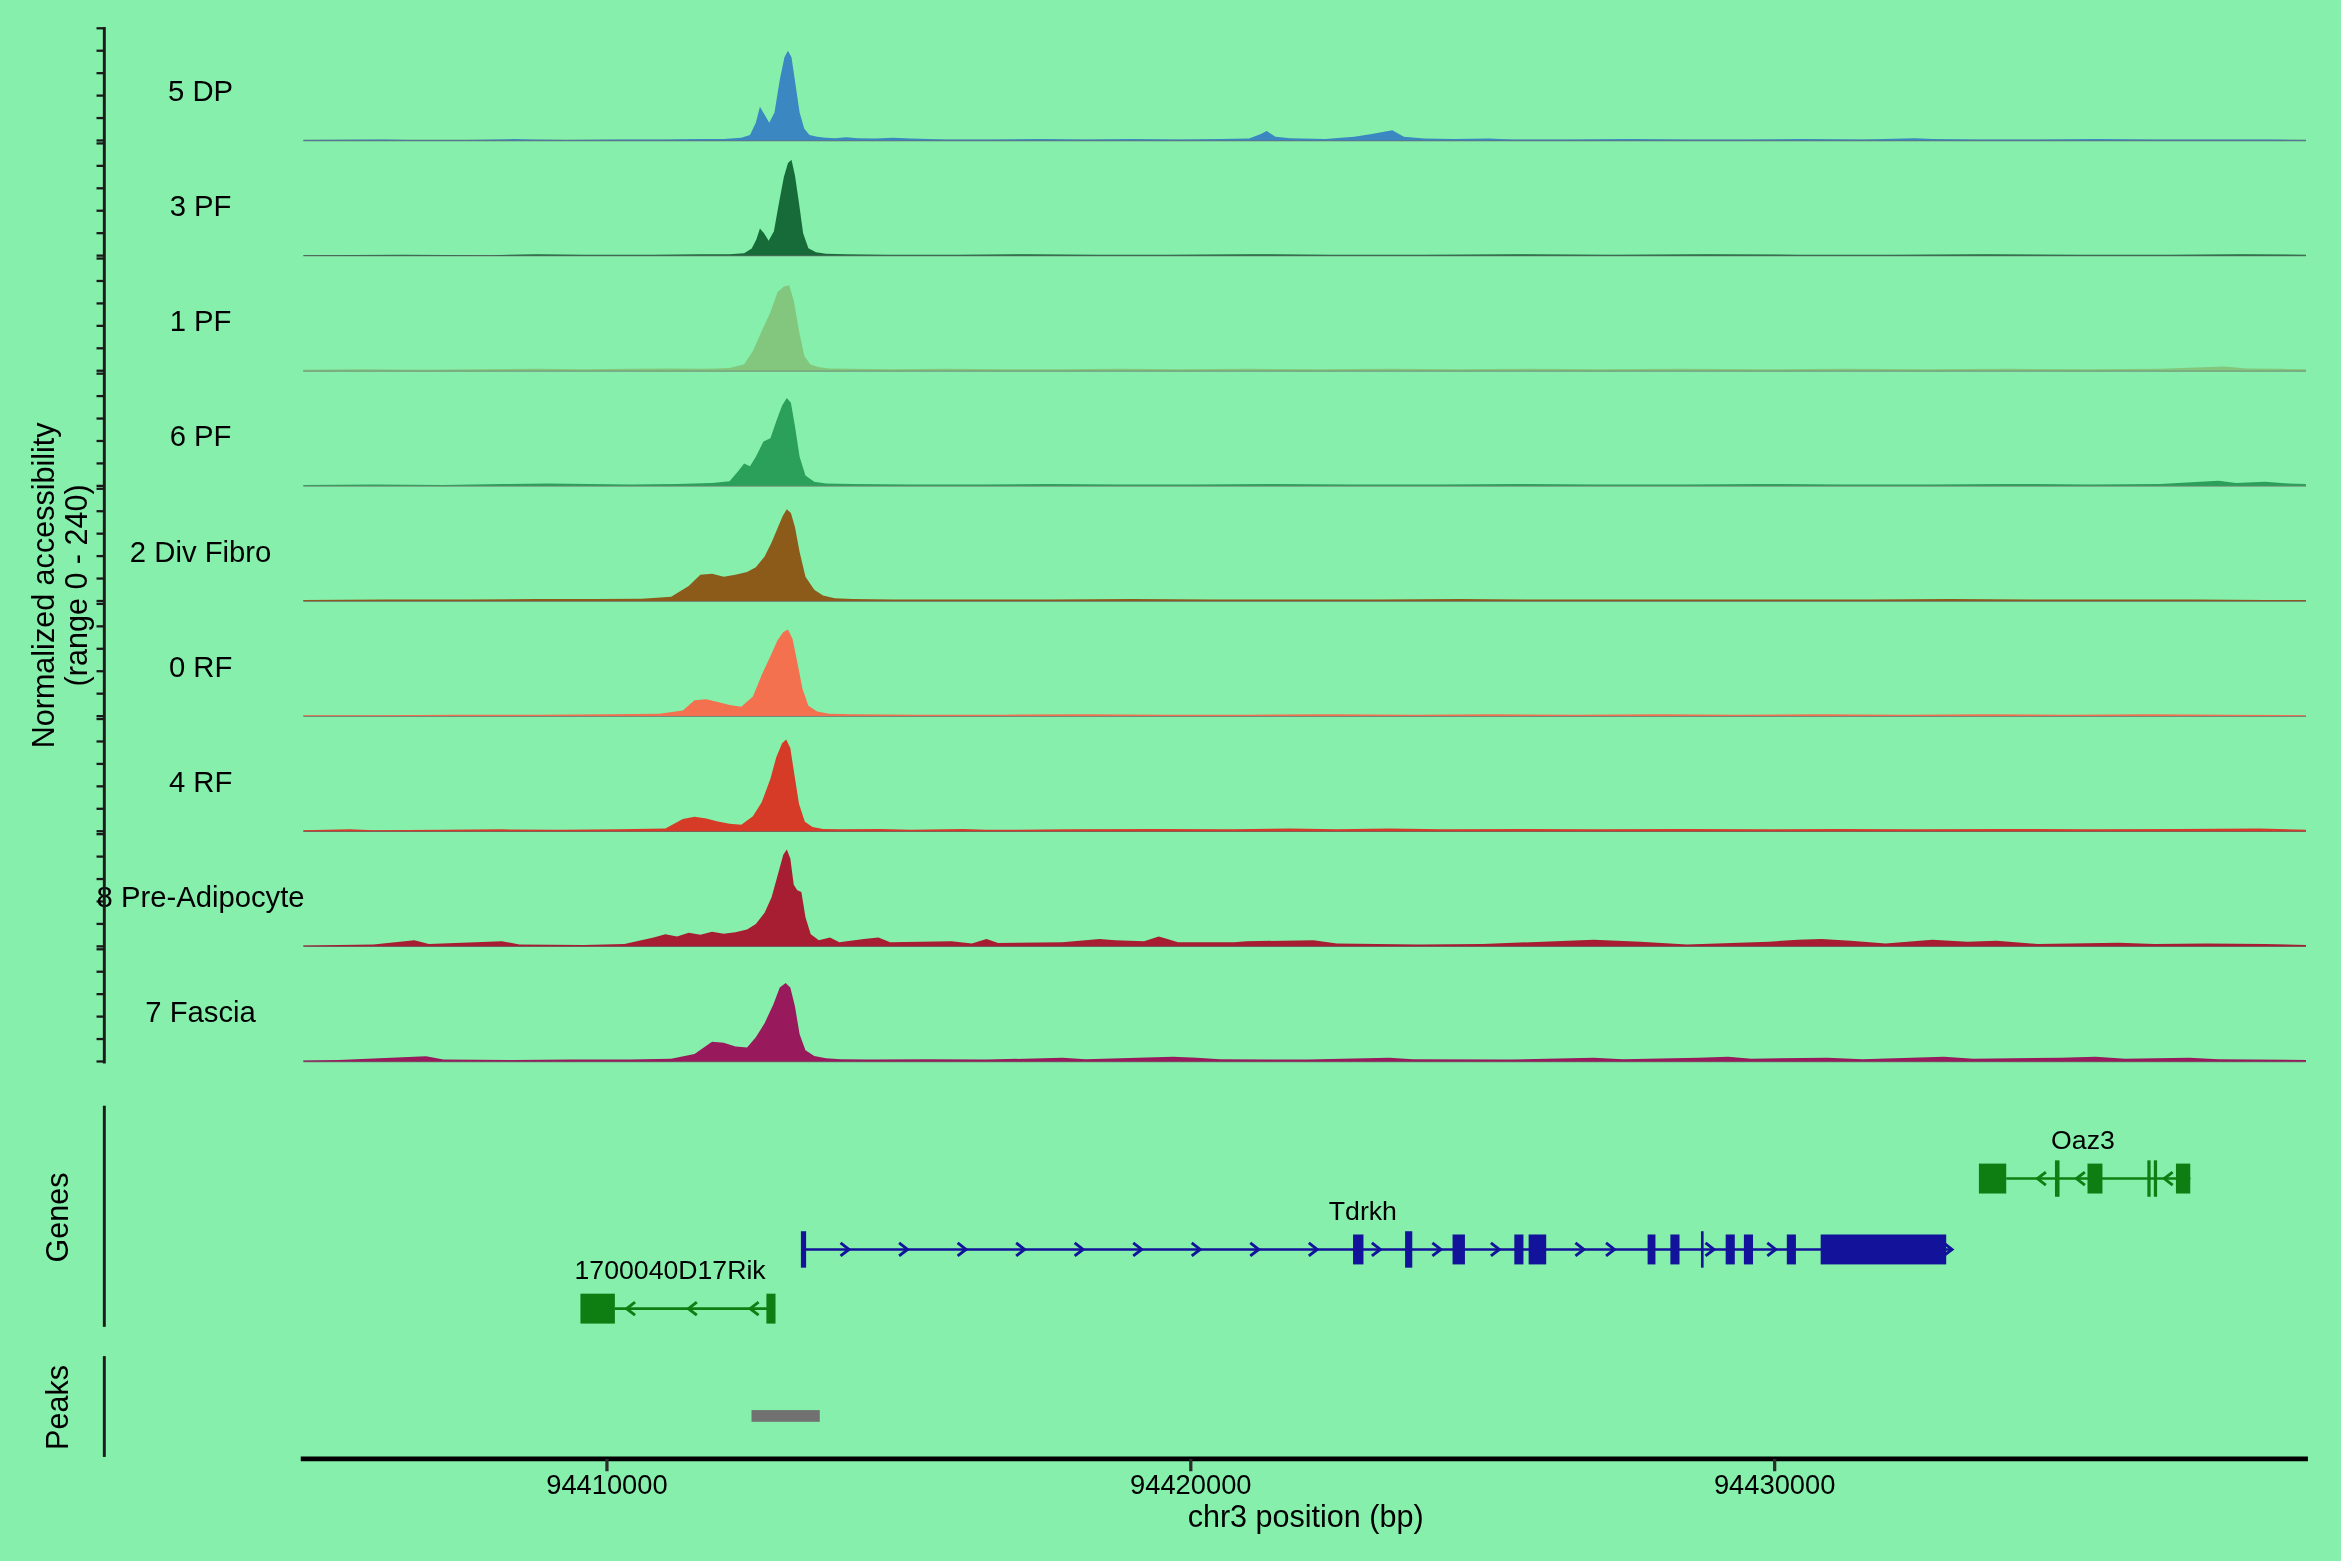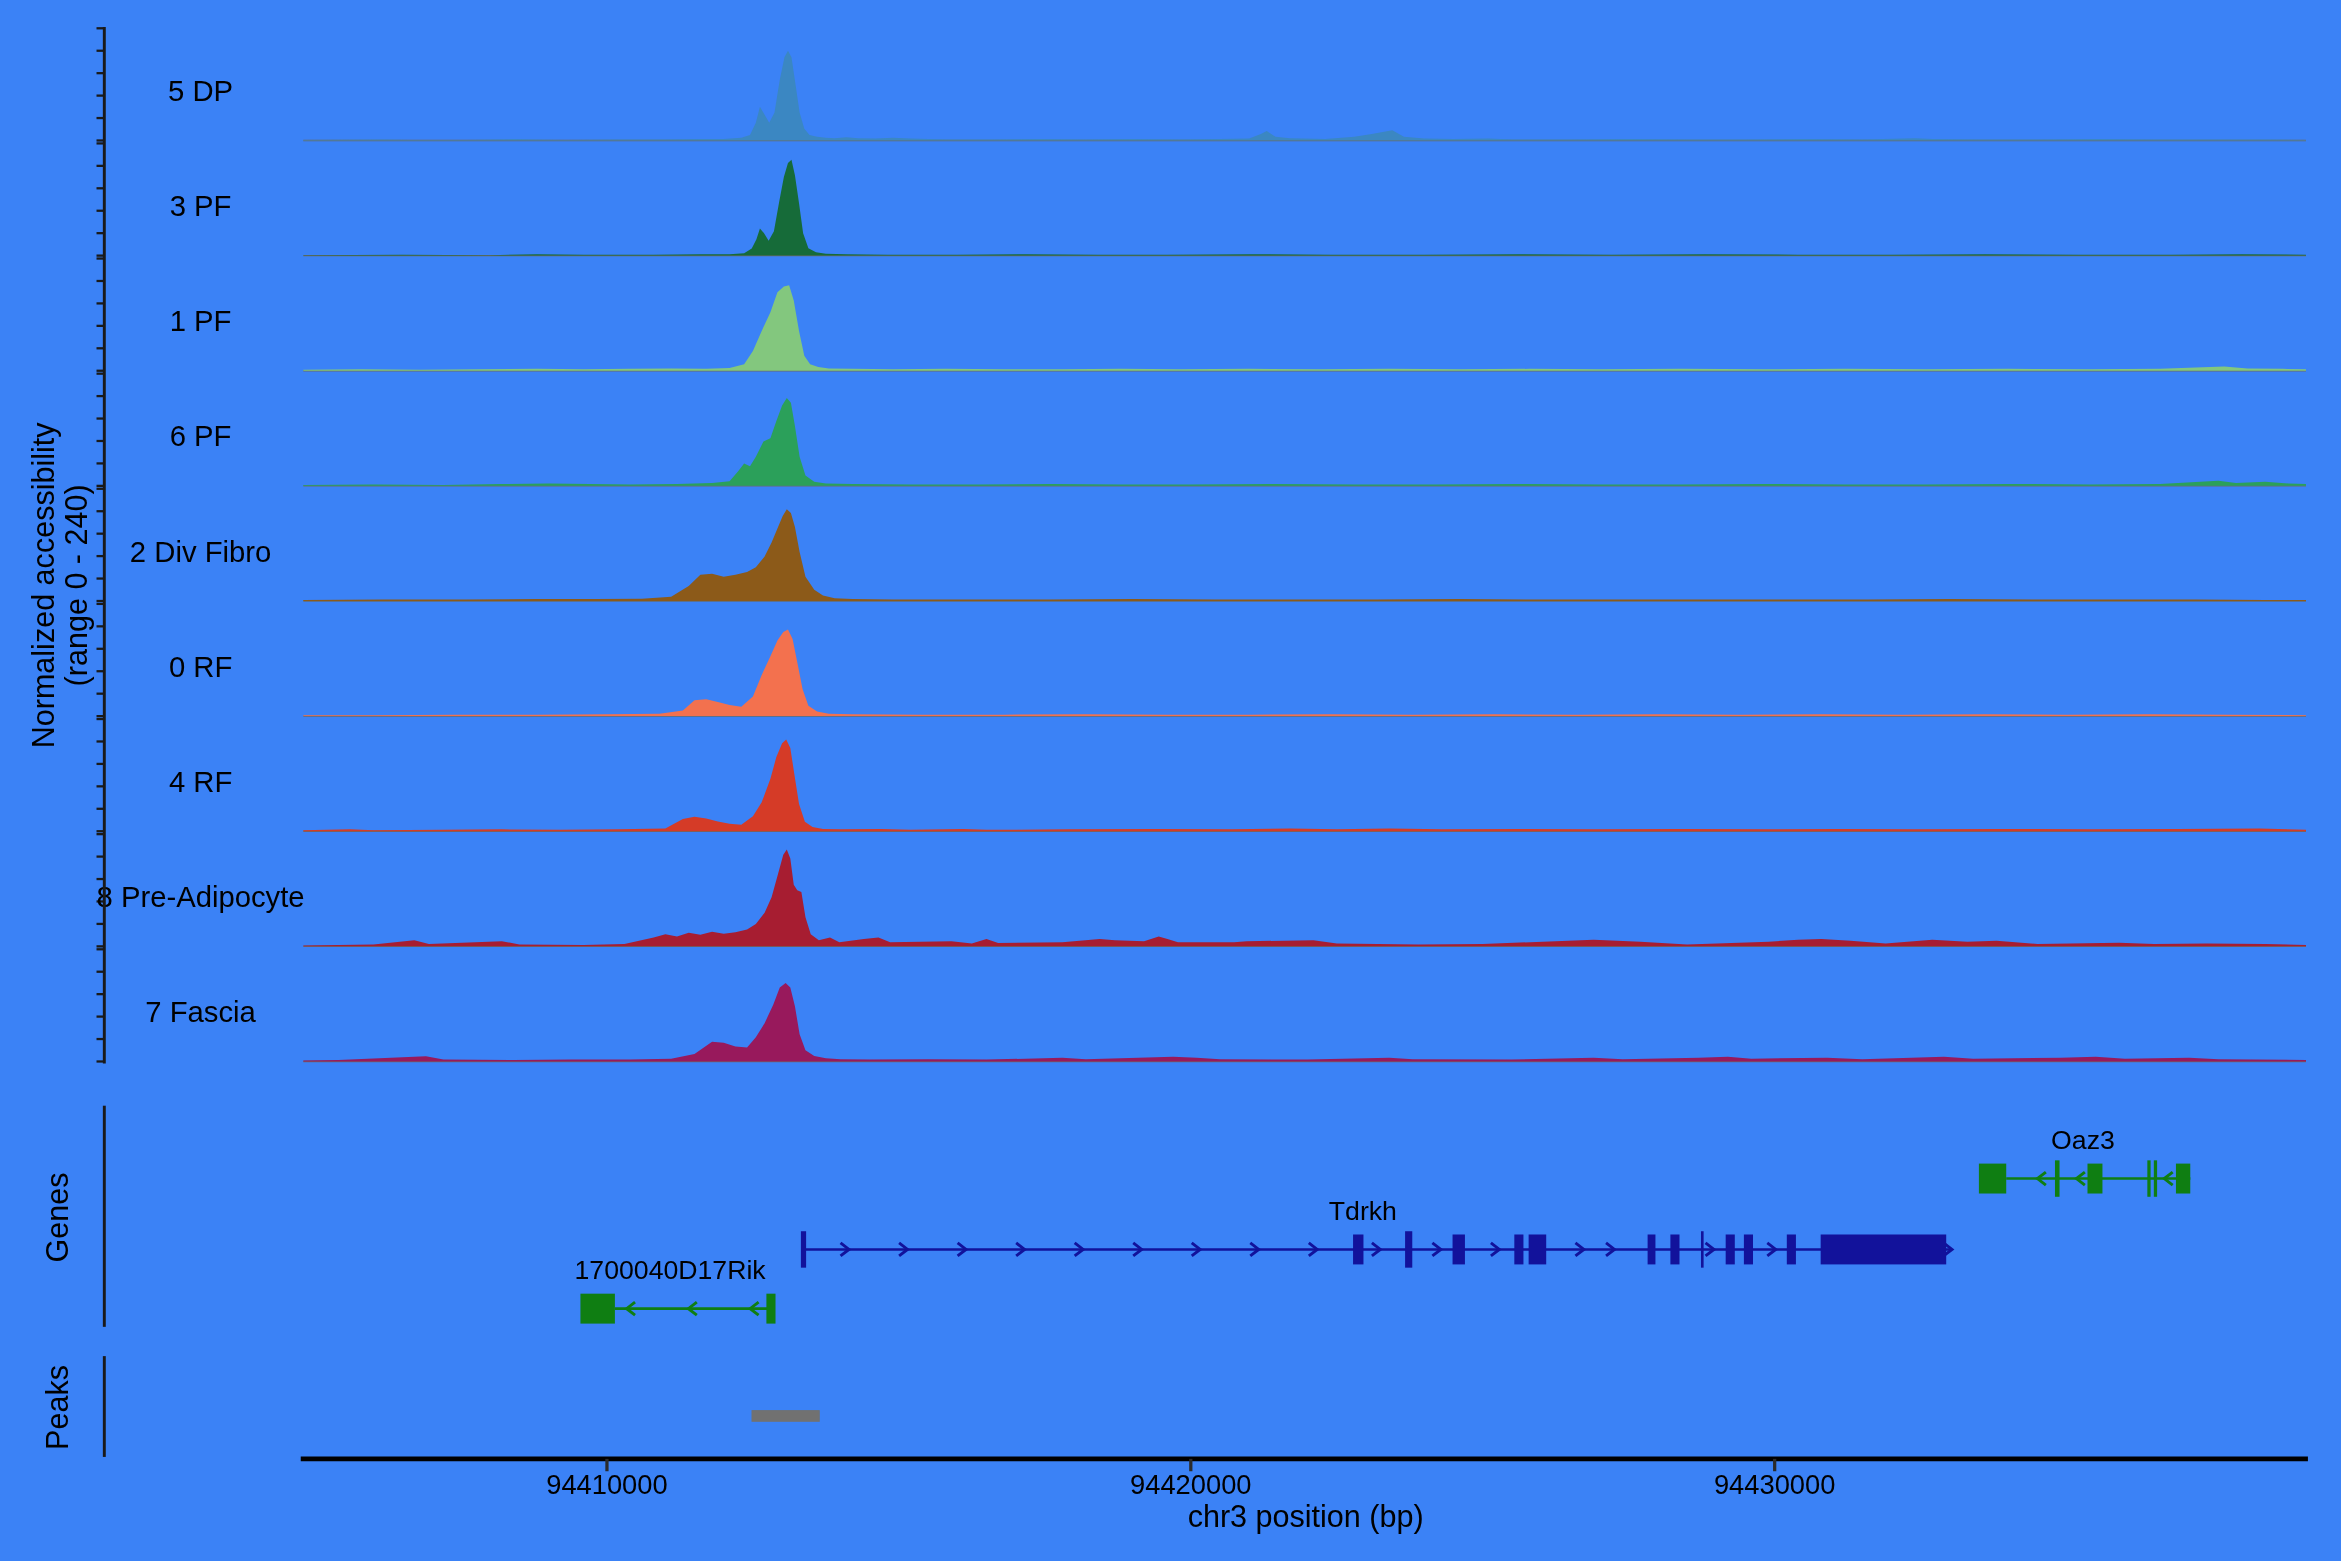--- a/index.html
+++ b/index.html
@@ -1,17 +1,17 @@
 <!DOCTYPE html>
 <html style="font-size:10.4px"><head>
 <meta charset="utf-8">
 <style>
   html,body{margin:0;padding:0;background:#ffffff;}
   body{width:2342px;height:1561px;font-family:"Liberation Sans",sans-serif;}
-  #stage{position:relative;width:2342px;height:1561px;background:#3b82f6;overflow:hidden;}
+  #stage{position:relative;width:2342px;height:1561px;background:#86efac;overflow:hidden;}
   svg text{font-family:"Liberation Sans",sans-serif;fill:#000;}
 </style>
 </head>
 <body>
 
 <div id="stage">
   <svg id="fig" width="2342" height="1561" viewBox="0 0 3600 2400">
     <g id="gen">
         <g>
           <line x1="148" y1="216" x2="160" y2="216" stroke="#1a1a1a" stroke-width="3.5"></line>

